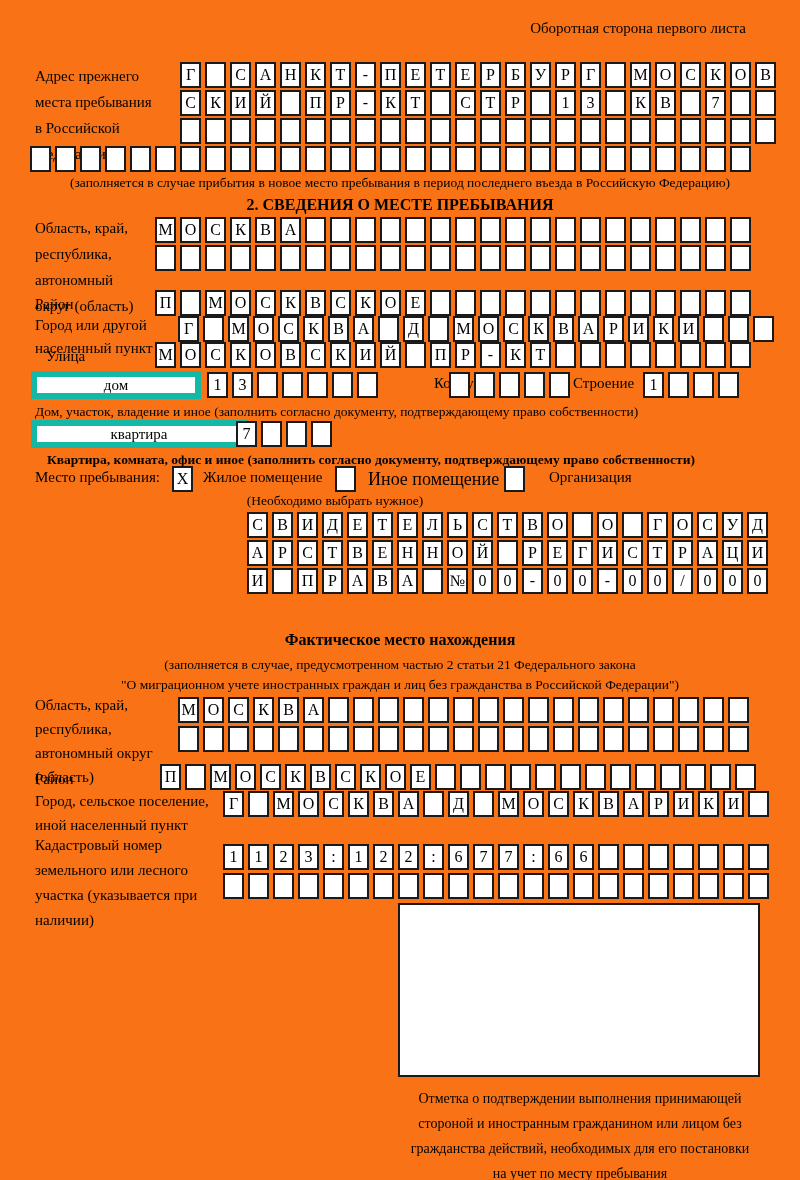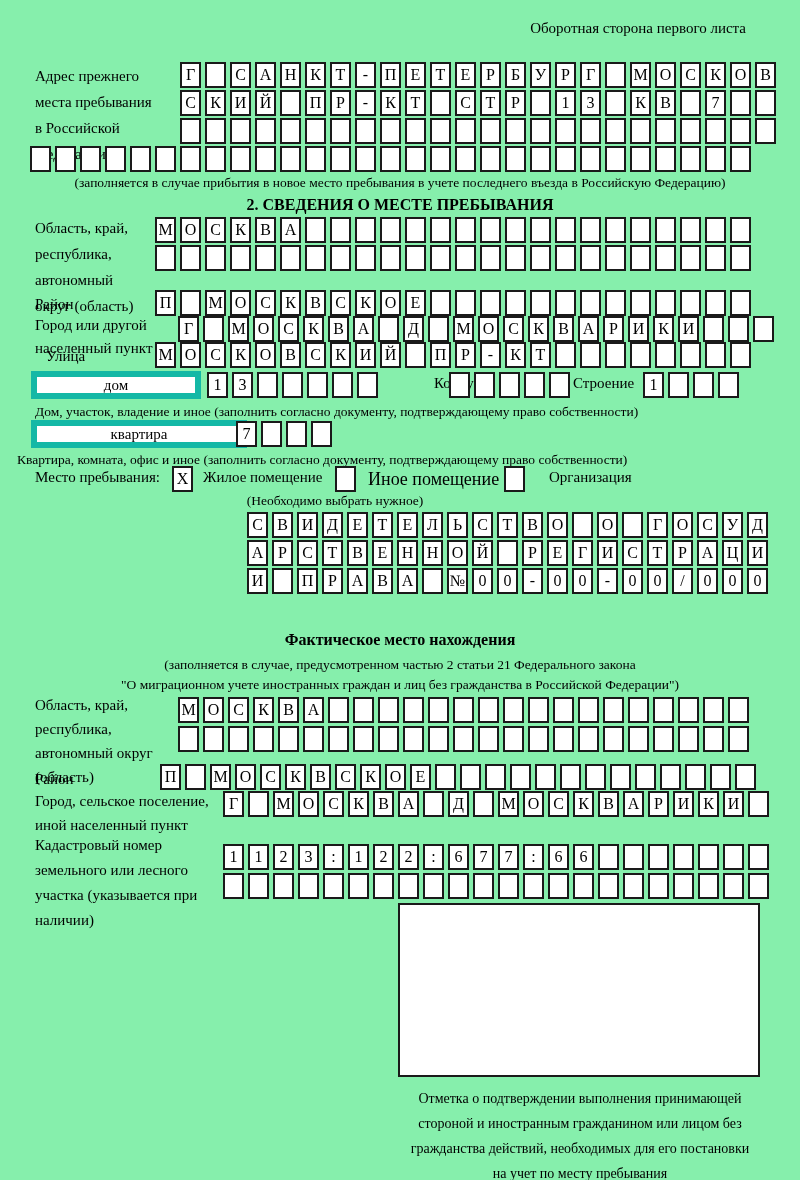--- a/index.html
+++ b/index.html
@@ -1,18 +1,18 @@
 <!DOCTYPE html>
 <html><head>
 <meta charset="utf-8">
 <style>
   * { margin:0; padding:0; box-sizing:border-box; }
   html,body { background:#ffffff; }
   .page {
-    position:relative; width:800px; height:1180px; background:#86efac;
+    position:relative; width:800px; height:1180px; background:#f97316;
     font-family:"Liberation Serif","DejaVu Serif",serif; color:#000; overflow:hidden;
   }
   .abs { position:absolute; }
   .lbl { font-size:15px; line-height:26px; }
   .small { font-size:13.5px; line-height:18px; }
   .title { font-weight:bold; font-size:16px; text-align:center; }
   .center { text-align:center; }
   .nowrap { white-space:nowrap; }
   .cells { display:flex; gap:4px; }
   .cell {
@@ -136,21 +136,21 @@
       <span class="cell"></span>
       <span class="cell"></span>
       <span class="cell"></span>
       <span class="cell"></span>
       <span class="cell"></span>
       <span class="cell"></span>
       <span class="cell"></span>
       <span class="cell"></span>
       <span class="cell"></span>
     </div>
-  <div class="abs small center" style="left:0; top:174px; width:800px;">(заполняется в случае прибытия в новое место пребывания в учете последнего въезда в Российскую Федерацию)</div>
+  <div class="abs small center" style="left:0; top:174px; width:800px;">(заполняется в случае прибытия в новое место пребывания в период последнего въезда в Российскую Федерацию)</div>
 
   <div class="abs title" style="left:0; top:196px; width:800px;">2. СВЕДЕНИЯ О МЕСТЕ ПРЕБЫВАНИЯ</div>
 
   <div class="abs lbl" style="left:35px; top:215px; width:110px;">Область, край, республика, автономный округ (область)</div>
   <div class="abs cells" style="left:155px; top:217px;">
       <span class="cell">М</span>
       <span class="cell">О</span>
       <span class="cell">С</span>
       <span class="cell">К</span>
       <span class="cell">В</span>
@@ -312,21 +312,21 @@
     </div>
   <div class="abs small" style="left:35px; top:403px;">Дом, участок, владение и иное (заполнить согласно документу, подтверждающему право собственности)</div>
 
   <div class="abs labelbox" style="left:31px; top:420px; width:216px; height:28px;">квартира</div>
   <div class="abs cells" style="left:236px; top:421px;">
       <span class="cell">7</span>
       <span class="cell"></span>
       <span class="cell"></span>
       <span class="cell"></span>
     </div>
-  <div class="abs small" style="left:17px; top:451px;">Квартира, комната, офис и иное (заполнить согласно документу, подтверждающему право собственности)</div>
+  <div class="abs small" style="left:47px; top:451px;font-weight:bold;">Квартира, комната, офис и иное (заполнить согласно документу, подтверждающему право собственности)</div>
 
   <div class="abs nowrap" style="left:35px; top:469px; font-size:15px;">Место пребывания:</div>
   <span class="abs cell" style="left:172px; top:466px;">X</span>
   <div class="abs nowrap" style="left:203px; top:469px; font-size:15px;">Жилое помещение</div>
   <span class="abs cell" style="left:335px; top:466px;"></span>
   <div class="abs nowrap" style="left:368px; top:469px; font-size:18px;">Иное помещение</div>
   <span class="abs cell" style="left:504px; top:466px;"></span>
   <div class="abs nowrap" style="left:549px; top:469px; font-size:15px;">Организация</div>
   <div class="abs small center" style="left:35px; top:492px; width:600px;">(Необходимо выбрать нужное)</div>
 

